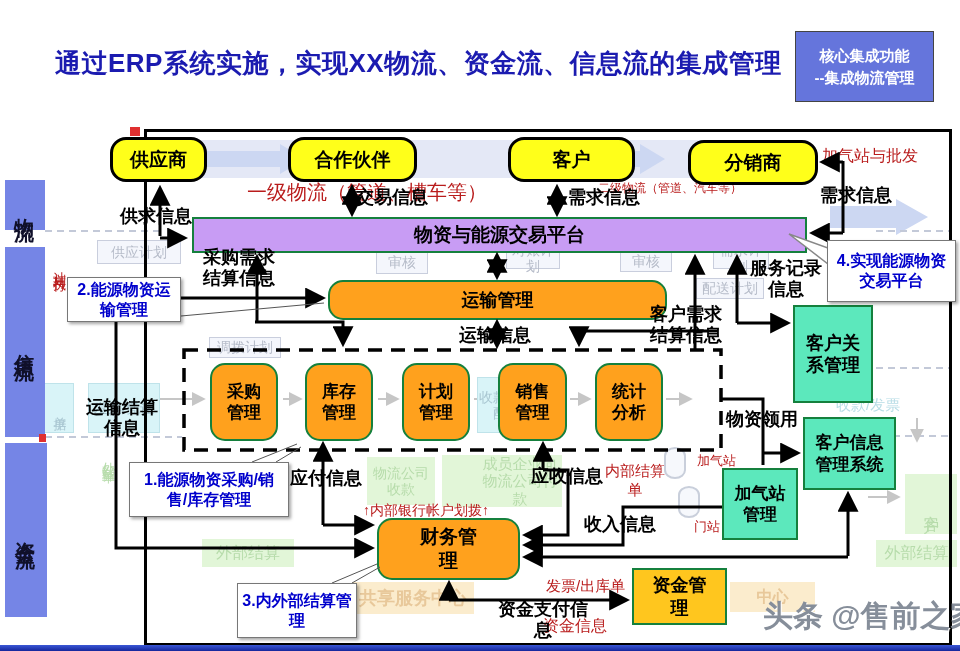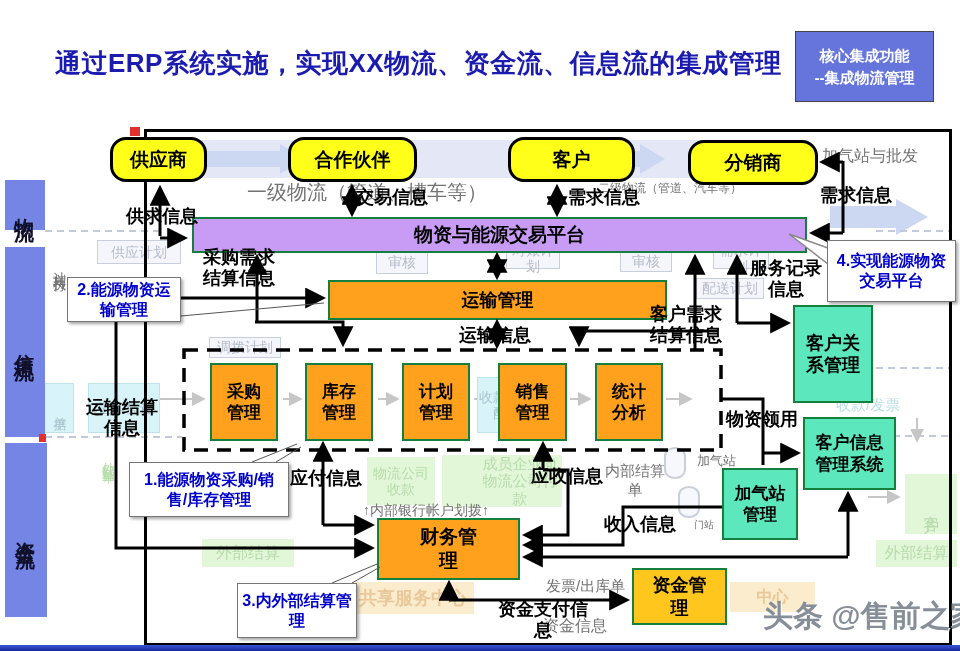--- a/index.html
+++ b/index.html
@@ -14,33 +14,33 @@
   
   .side{background:#7585e6;color:#10102a;font-weight:bold;font-size:20px;
         display:flex;align-items:center;justify-content:center;z-index:4;
         writing-mode:vertical-rl;text-orientation:upright;letter-spacing:3px;}
   
   #frame{left:144px;top:129px;width:808px;height:517px;border:3px solid #000;box-sizing:border-box;z-index:2;pointer-events:none;}
   .redsq{background:#e03030;z-index:7;}
   
   .mod{border:2px solid #15803d;display:flex;align-items:center;justify-content:center;
        text-align:center;font-weight:bold;color:#000;z-index:5;line-height:1.25;box-sizing:border-box;}
-  .orange{background:#ffa11d;}
+  .orange{background:#ffa11d;border-radius:15px;}
   .gold{background:#ffc61e;}
   .teal{background:#5ce8bc;}
   .purple{background:#c89cf4;}
   .oval{background:#ffff1a;border:3px solid #000;border-radius:16px;display:flex;align-items:center;
         justify-content:center;font-weight:bold;font-size:19px;z-index:5;box-sizing:border-box;}
   .lbl{color:#000;font-weight:600;font-size:18px;z-index:6;line-height:1.15;}
   .ctr{text-align:center;}
   .callout{background:#fff;border:1.5px solid #777;box-shadow:2px 2px 3px rgba(0,0,0,.35);
            color:#0000cc;font-weight:bold;font-size:16px;display:flex;align-items:center;justify-content:center;
            text-align:center;z-index:7;line-height:1.25;box-sizing:border-box;padding:2px 4px;}
   
-  .fadetext{color:#737373;font-size:15px;z-index:1;white-space:nowrap;}
+  .fadetext{color:#b91c1c;font-size:15px;z-index:1;white-space:nowrap;}
   .fadebox{border:1px solid #c9cedd;background:rgba(236,240,250,.6);color:#b6bcc9;font-size:14px;
            display:flex;align-items:center;justify-content:center;z-index:1;text-align:center;line-height:1.15;box-sizing:border-box;}
   .cyan{background:#d9f4f8;border-color:#bfe3ea;color:#aac7d2;}
   .green{background:#e2f6d8;border:none;color:#b7dcab;}
   .orangeband{background:#fbeccd;border:none;color:#e8c89a;font-weight:bold;}
   .vtext{writing-mode:vertical-rl;text-orientation:upright;letter-spacing:2px;}
   #band-top{left:150px;top:140px;width:658px;height:38px;background:#e4e8f6;z-index:0;}
   .cyl{border:2px solid #c9cfdb;border-radius:50%/28%;background:rgba(240,243,250,.6);z-index:1;}
   #watermark{left:763px;top:596px;font-size:30px;font-weight:bold;color:#868e9a;z-index:9;
              text-shadow:1px 1px 0 #fff;white-space:nowrap;}
@@ -103,21 +103,21 @@
   <div class="abs fadetext" style="left:363px;top:502px;font-size:14px;">↑内部银行帐户划拨↑</div>
   <div class="abs fadetext" style="left:602px;top:462px;width:66px;white-space:normal;text-align:center;">内部结算单</div>
   <div class="abs fadetext" style="left:546px;top:577px;">发票/出库单</div>
   <div class="abs fadetext" style="left:543px;top:616px;font-size:16px;">资金信息</div>
   <div class="abs fadebox orangeband" style="left:352px;top:582px;width:122px;height:32px;font-size:18px;">共享服务中心</div>
   <div class="abs fadebox orangeband" style="left:730px;top:582px;width:85px;height:30px;font-size:16px;">中心</div>
   <div class="abs fadebox green" style="left:876px;top:540px;width:81px;height:27px;font-size:16px;">外部结算</div>
   <div class="abs fadebox green vtext" style="left:905px;top:474px;width:52px;height:60px;font-size:16px;">客户</div>
   <div class="abs fadetext" style="left:836px;top:396px;color:#b8dde6;">收款/发票</div>
   <div class="abs fadetext" style="left:697px;top:452px;font-size:13px;">加气站</div>
-  <div class="abs fadetext" style="left:694px;top:518px;font-size:10px;">门站</div>
+  <div class="abs fadetext" style="left:694px;top:518px;font-size:13px;">门站</div>
   <div class="abs cyl" style="left:664px;top:447px;width:18px;height:28px;"></div>
   <div class="abs cyl" style="left:678px;top:486px;width:18px;height:28px;"></div>
 
   <div class="abs" id="title">通过ERP系统实施，实现XX物流、资金流、信息流的集成管理</div>
   <div class="abs" id="badge">
     <span>核心集成功能</span>
     <span>--集成物流管理</span>
   </div>
 
   <div class="abs" id="frame"></div>
@@ -187,33 +187,33 @@
     <g stroke="#555" stroke-width="1" fill="none">
       <line x1="181" y1="316" x2="324" y2="303"></line>
       <line x1="252" y1="462" x2="297" y2="444"></line>
       <line x1="276" y1="462" x2="301" y2="447"></line>
       <line x1="332" y1="583" x2="377" y2="564"></line>
       <line x1="352" y1="583" x2="380" y2="567"></line>
     </g>
     <polygon points="789,234 828,248 828,264" fill="#fff" stroke="#888" stroke-width="1.5"></polygon>
   </svg>
 
-  <div class="abs lbl" style="left:126px;top:206px;">供求信息</div>
+  <div class="abs lbl" style="left:120px;top:206px;">供求信息</div>
   <div class="abs lbl" style="left:356px;top:187px;">交易信息</div>
   <div class="abs lbl" style="left:568px;top:187px;">需求信息</div>
   <div class="abs lbl" style="left:820px;top:185px;">需求信息</div>
   <div class="abs lbl" style="left:203px;top:247px;width:82px;">采购需求结算信息</div>
   <div class="abs lbl ctr" style="left:744px;top:258px;width:84px;">服务记录信息</div>
   <div class="abs lbl" style="left:459px;top:325px;">运输信息</div>
   <div class="abs lbl" style="left:650px;top:304px;width:76px;">客户需求结算信息</div>
   <div class="abs lbl ctr" style="left:78px;top:397px;width:88px;">运输结算信息</div>
   <div class="abs lbl" style="left:290px;top:468px;">应付信息</div>
   <div class="abs lbl" style="left:531px;top:466px;">应收信息</div>
   <div class="abs lbl" style="left:726px;top:409px;">物资领用</div>
-  <div class="abs lbl" style="left:604px;top:514px;">收入信息</div>
+  <div class="abs lbl" style="left:584px;top:514px;">收入信息</div>
   <div class="abs lbl ctr" style="left:498px;top:599px;width:90px;">资金支付信息</div>
 
   <div class="abs callout" style="left:129px;top:462px;width:160px;height:55px;">1.能源物资采购/销售/库存管理</div>
   <div class="abs callout" style="left:67px;top:277px;width:114px;height:45px;">2.能源物资运输管理</div>
   <div class="abs callout" style="left:237px;top:583px;width:120px;height:55px;">3.内外部结算管理</div>
   <div class="abs callout" style="left:827px;top:240px;width:129px;height:62px;">4.实现能源物资交易平台</div>
 
   <div class="abs" id="watermark">头条 @售前之家</div>
   <div class="abs" id="bottomstrip"></div>
 

